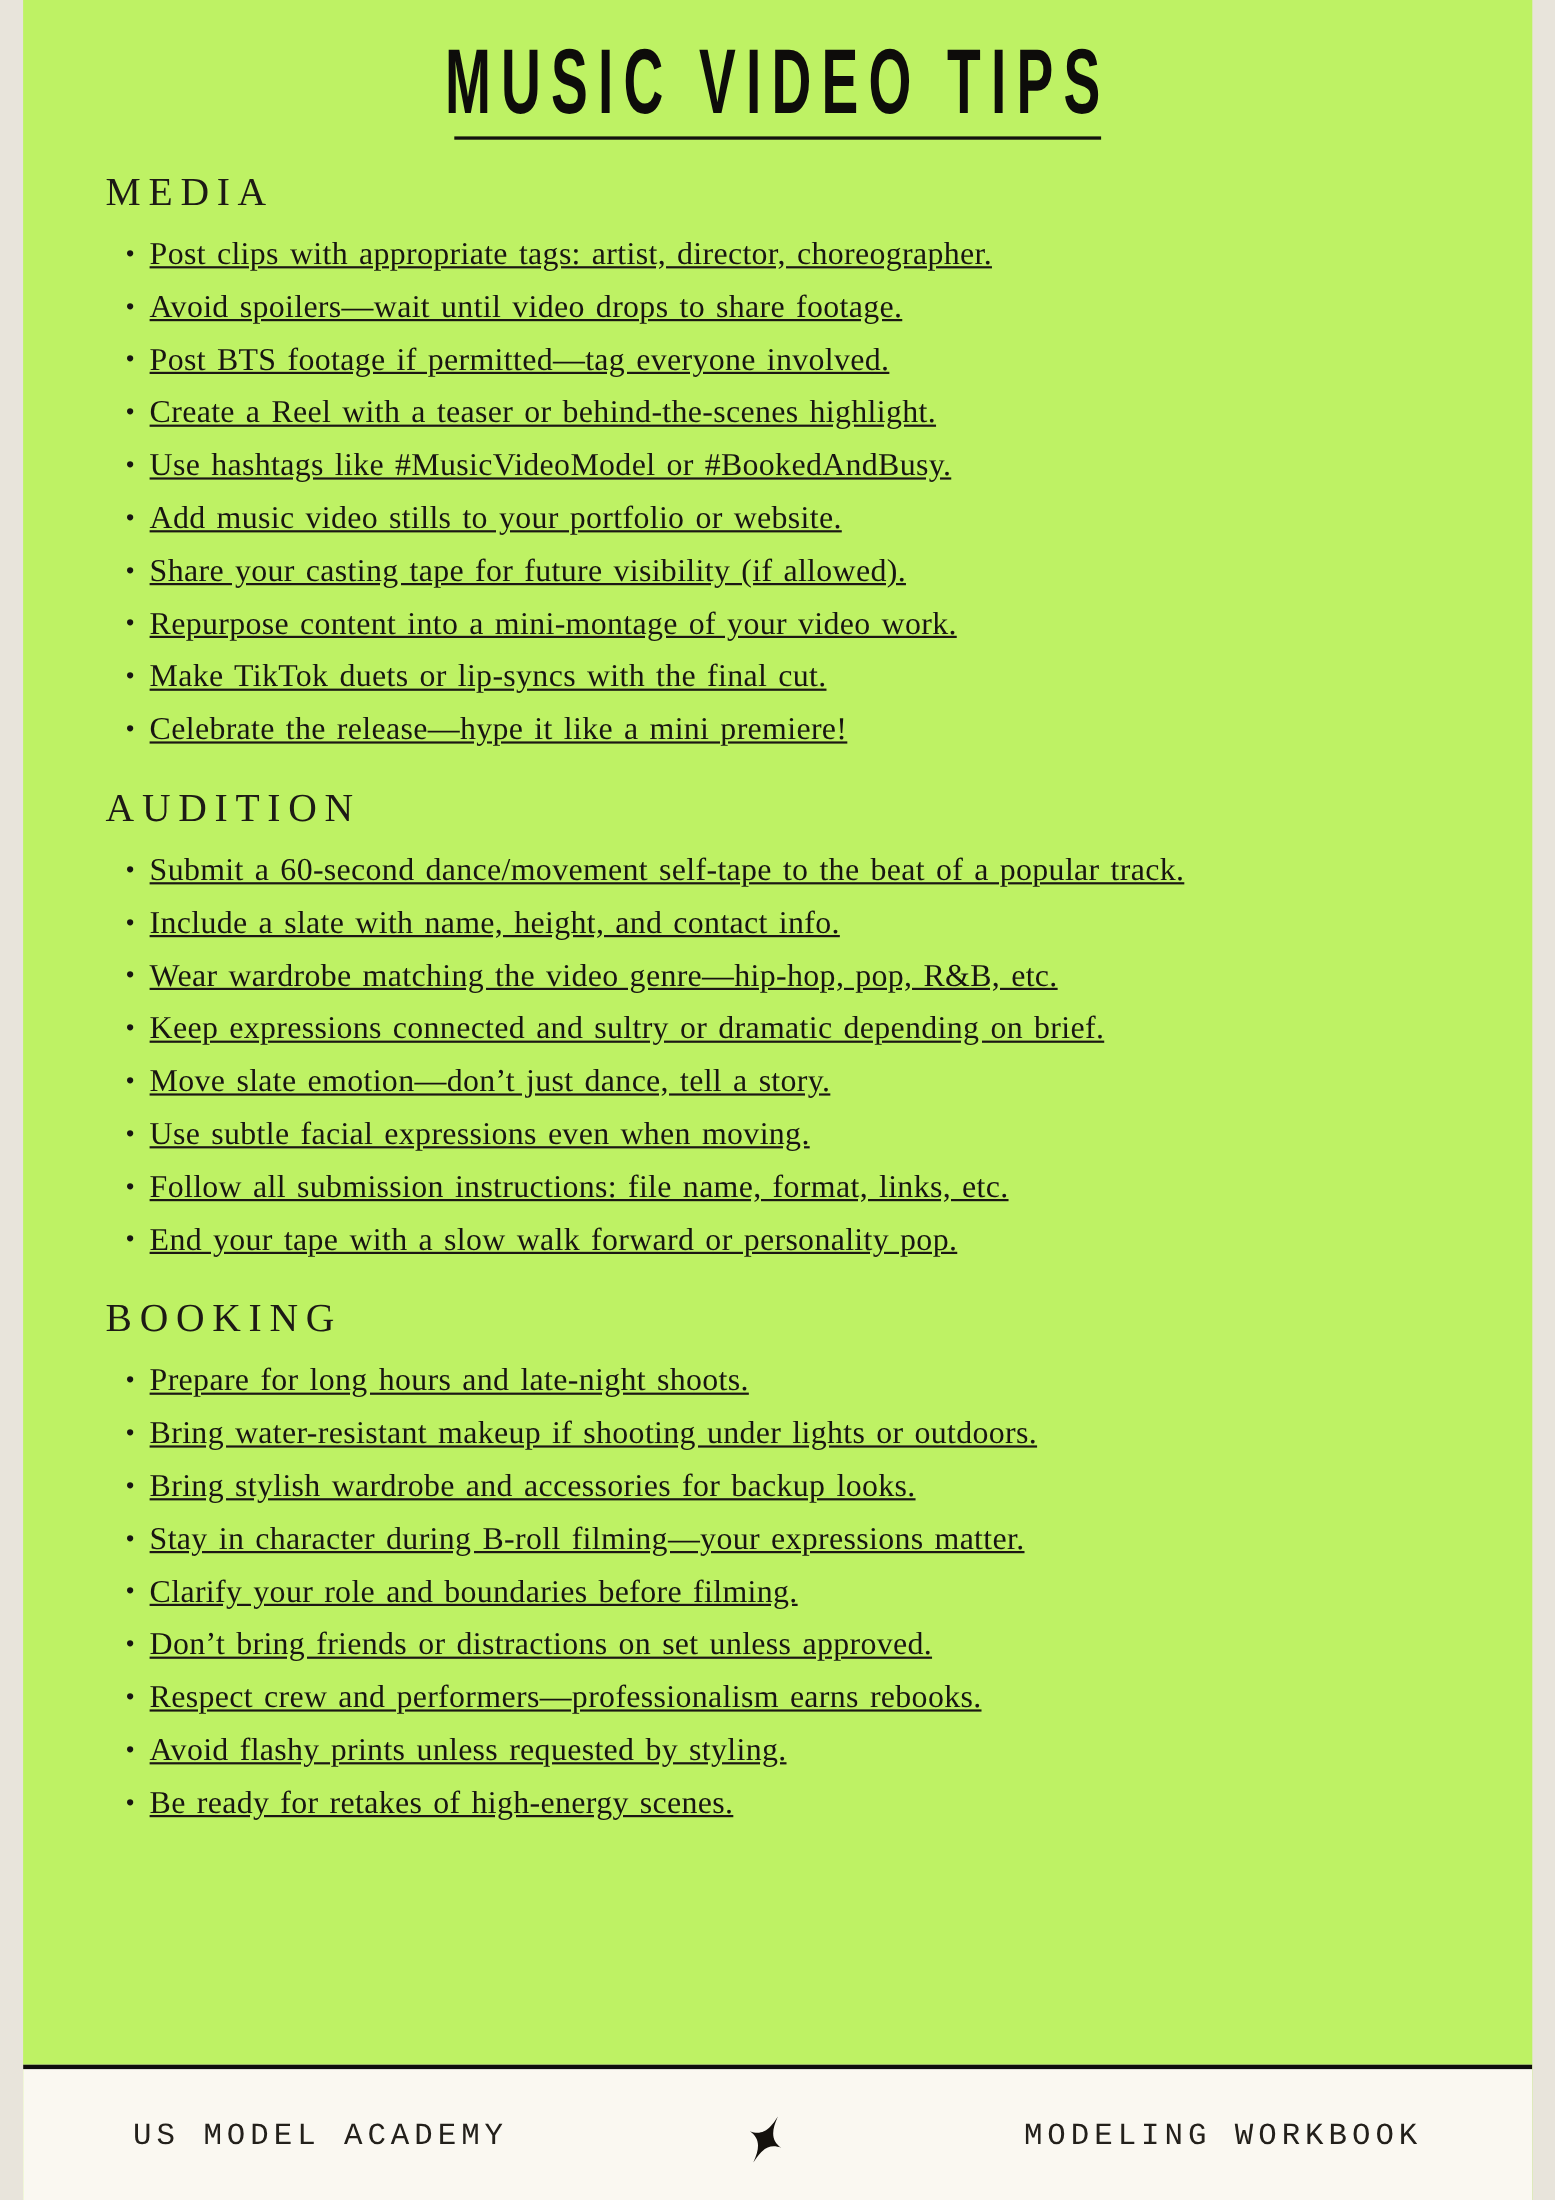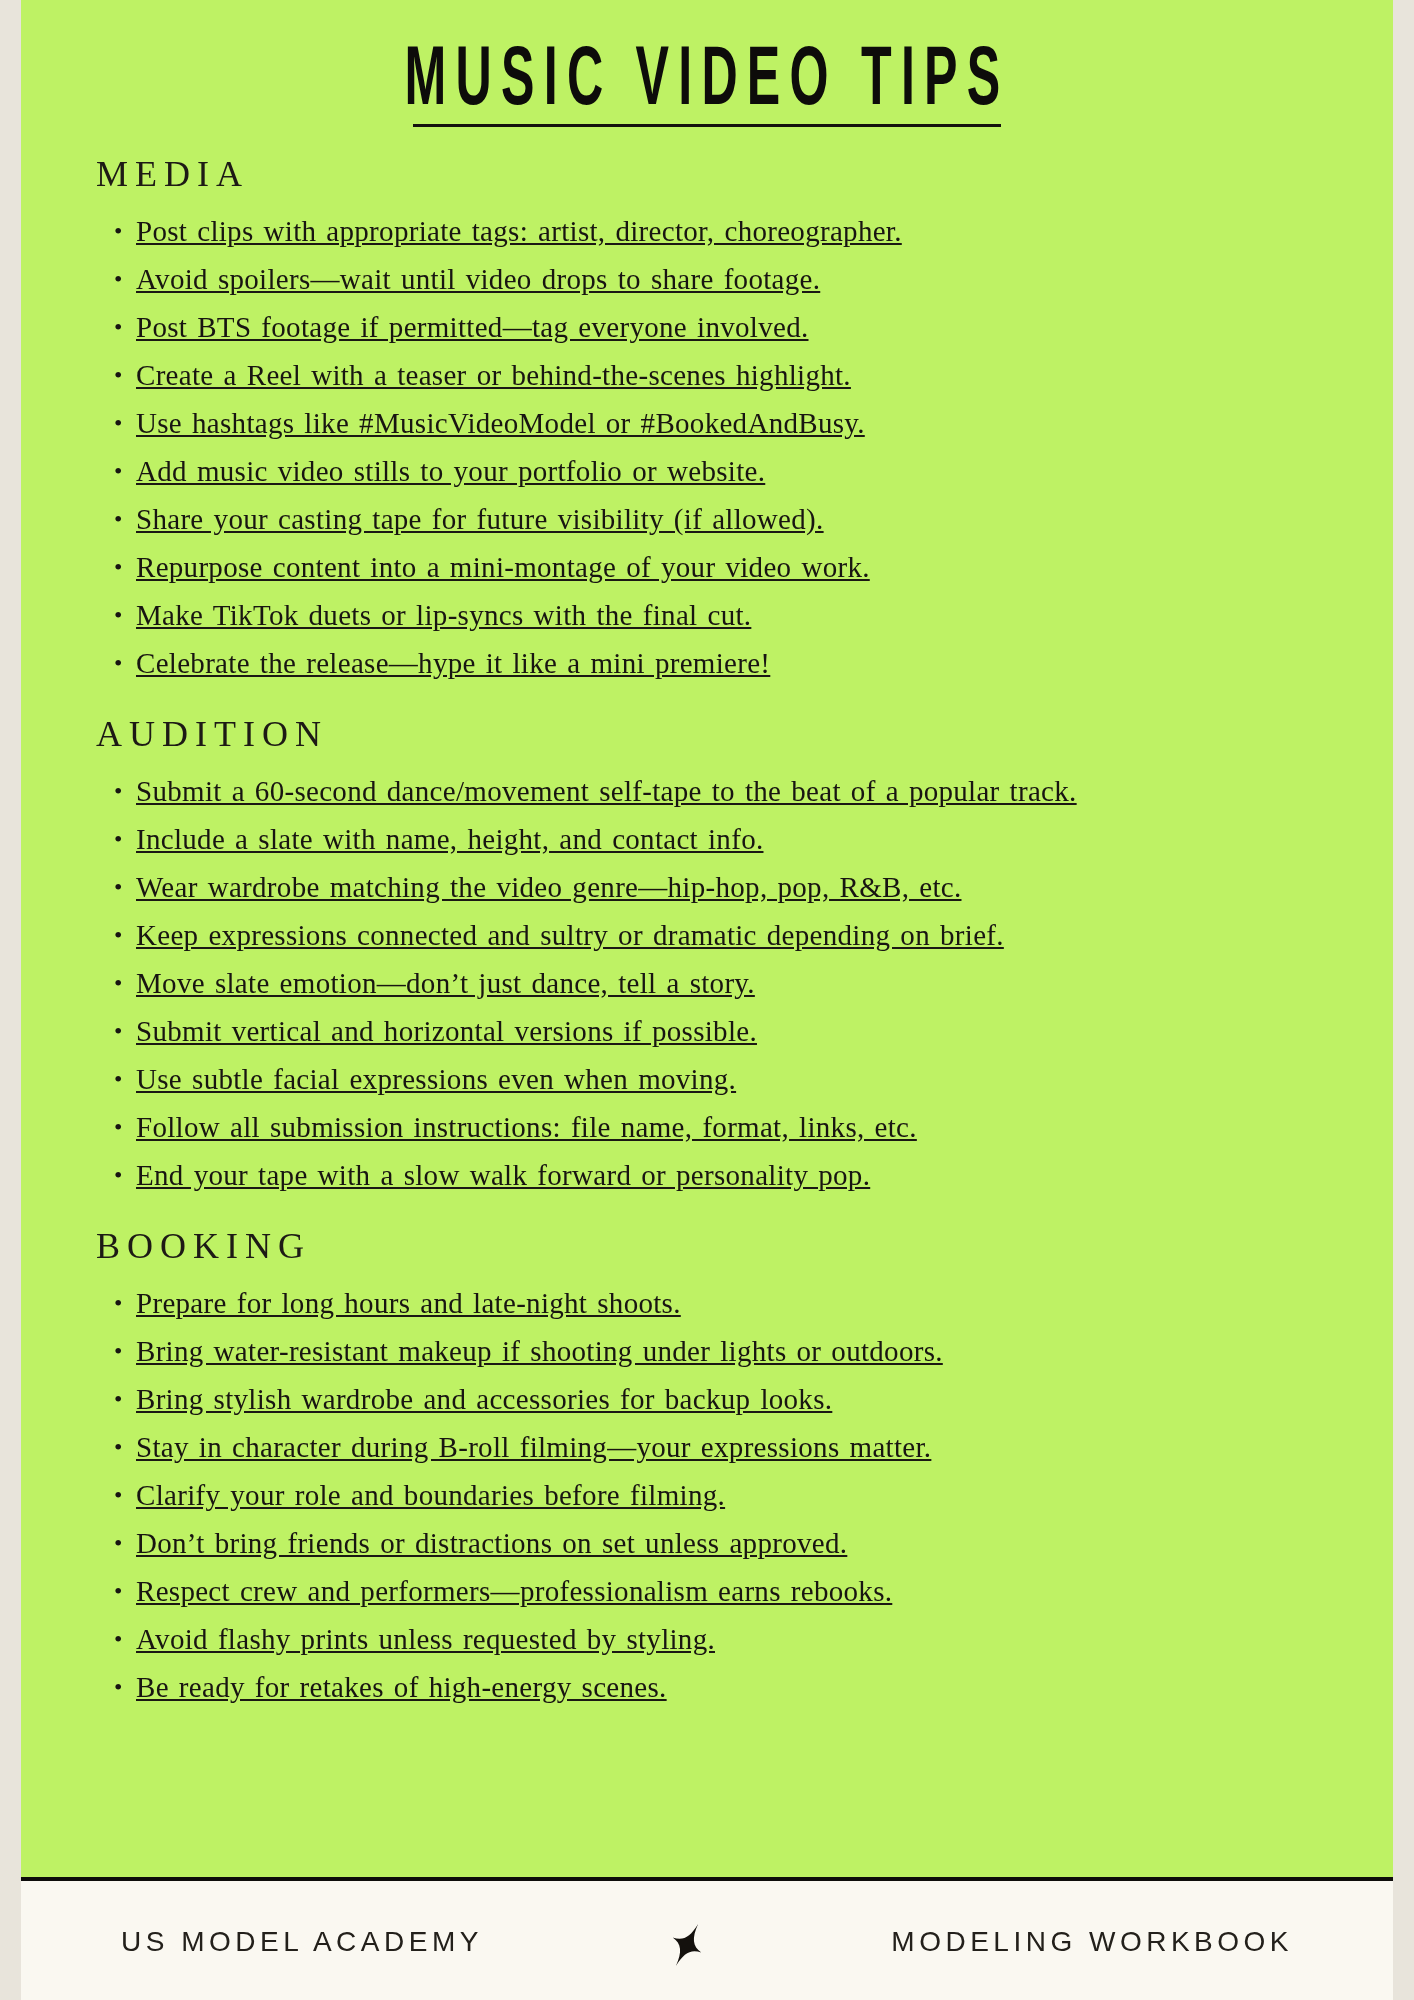--- a/index.html
+++ b/index.html
@@ -88,21 +88,21 @@
     border-top: 4px solid #0e0d0b;
   }
   .footer-row {
     display: flex;
     align-items: center;
     justify-content: space-between;
     padding: 0 100px;
     margin-top: 30px;
   }
   .footer-text {
-    font-family: Liberation Sans, sans-serif;
+    font-family: Liberation Mono, monospace;
     font-size: 28px;
     letter-spacing: 4.5px;
     color: #23201b;
     white-space: nowrap;
   }
   .star-icon-wrap {
     width: 44px;
     height: 56px;
     display: flex;
     align-items: center;
@@ -145,21 +145,20 @@
     </section>
 
     <section class="section">
       <h2 class="section-heading">AUDITION</h2>
       <ul class="tips-list">
         <li>Submit a 60-second dance/movement self-tape to the beat of a popular track.</li>
         <li>Include a slate with name, height, and contact info.</li>
         <li>Wear wardrobe matching the video genre—hip-hop, pop, R&amp;B, etc.</li>
         <li>Keep expressions connected and sultry or dramatic depending on brief.</li>
         <li>Move slate emotion—don’t just dance, tell a story.</li>
-        <li>Submit vertical and horizontal versions if possible.</li>
         <li>Use subtle facial expressions even when moving.</li>
         <li>Follow all submission instructions: file name, format, links, etc.</li>
         <li>End your tape with a slow walk forward or personality pop.</li>
       </ul>
     </section>
 
     <section class="section">
       <h2 class="section-heading">BOOKING</h2>
       <ul class="tips-list">
         <li>Prepare for long hours and late-night shoots.</li>

